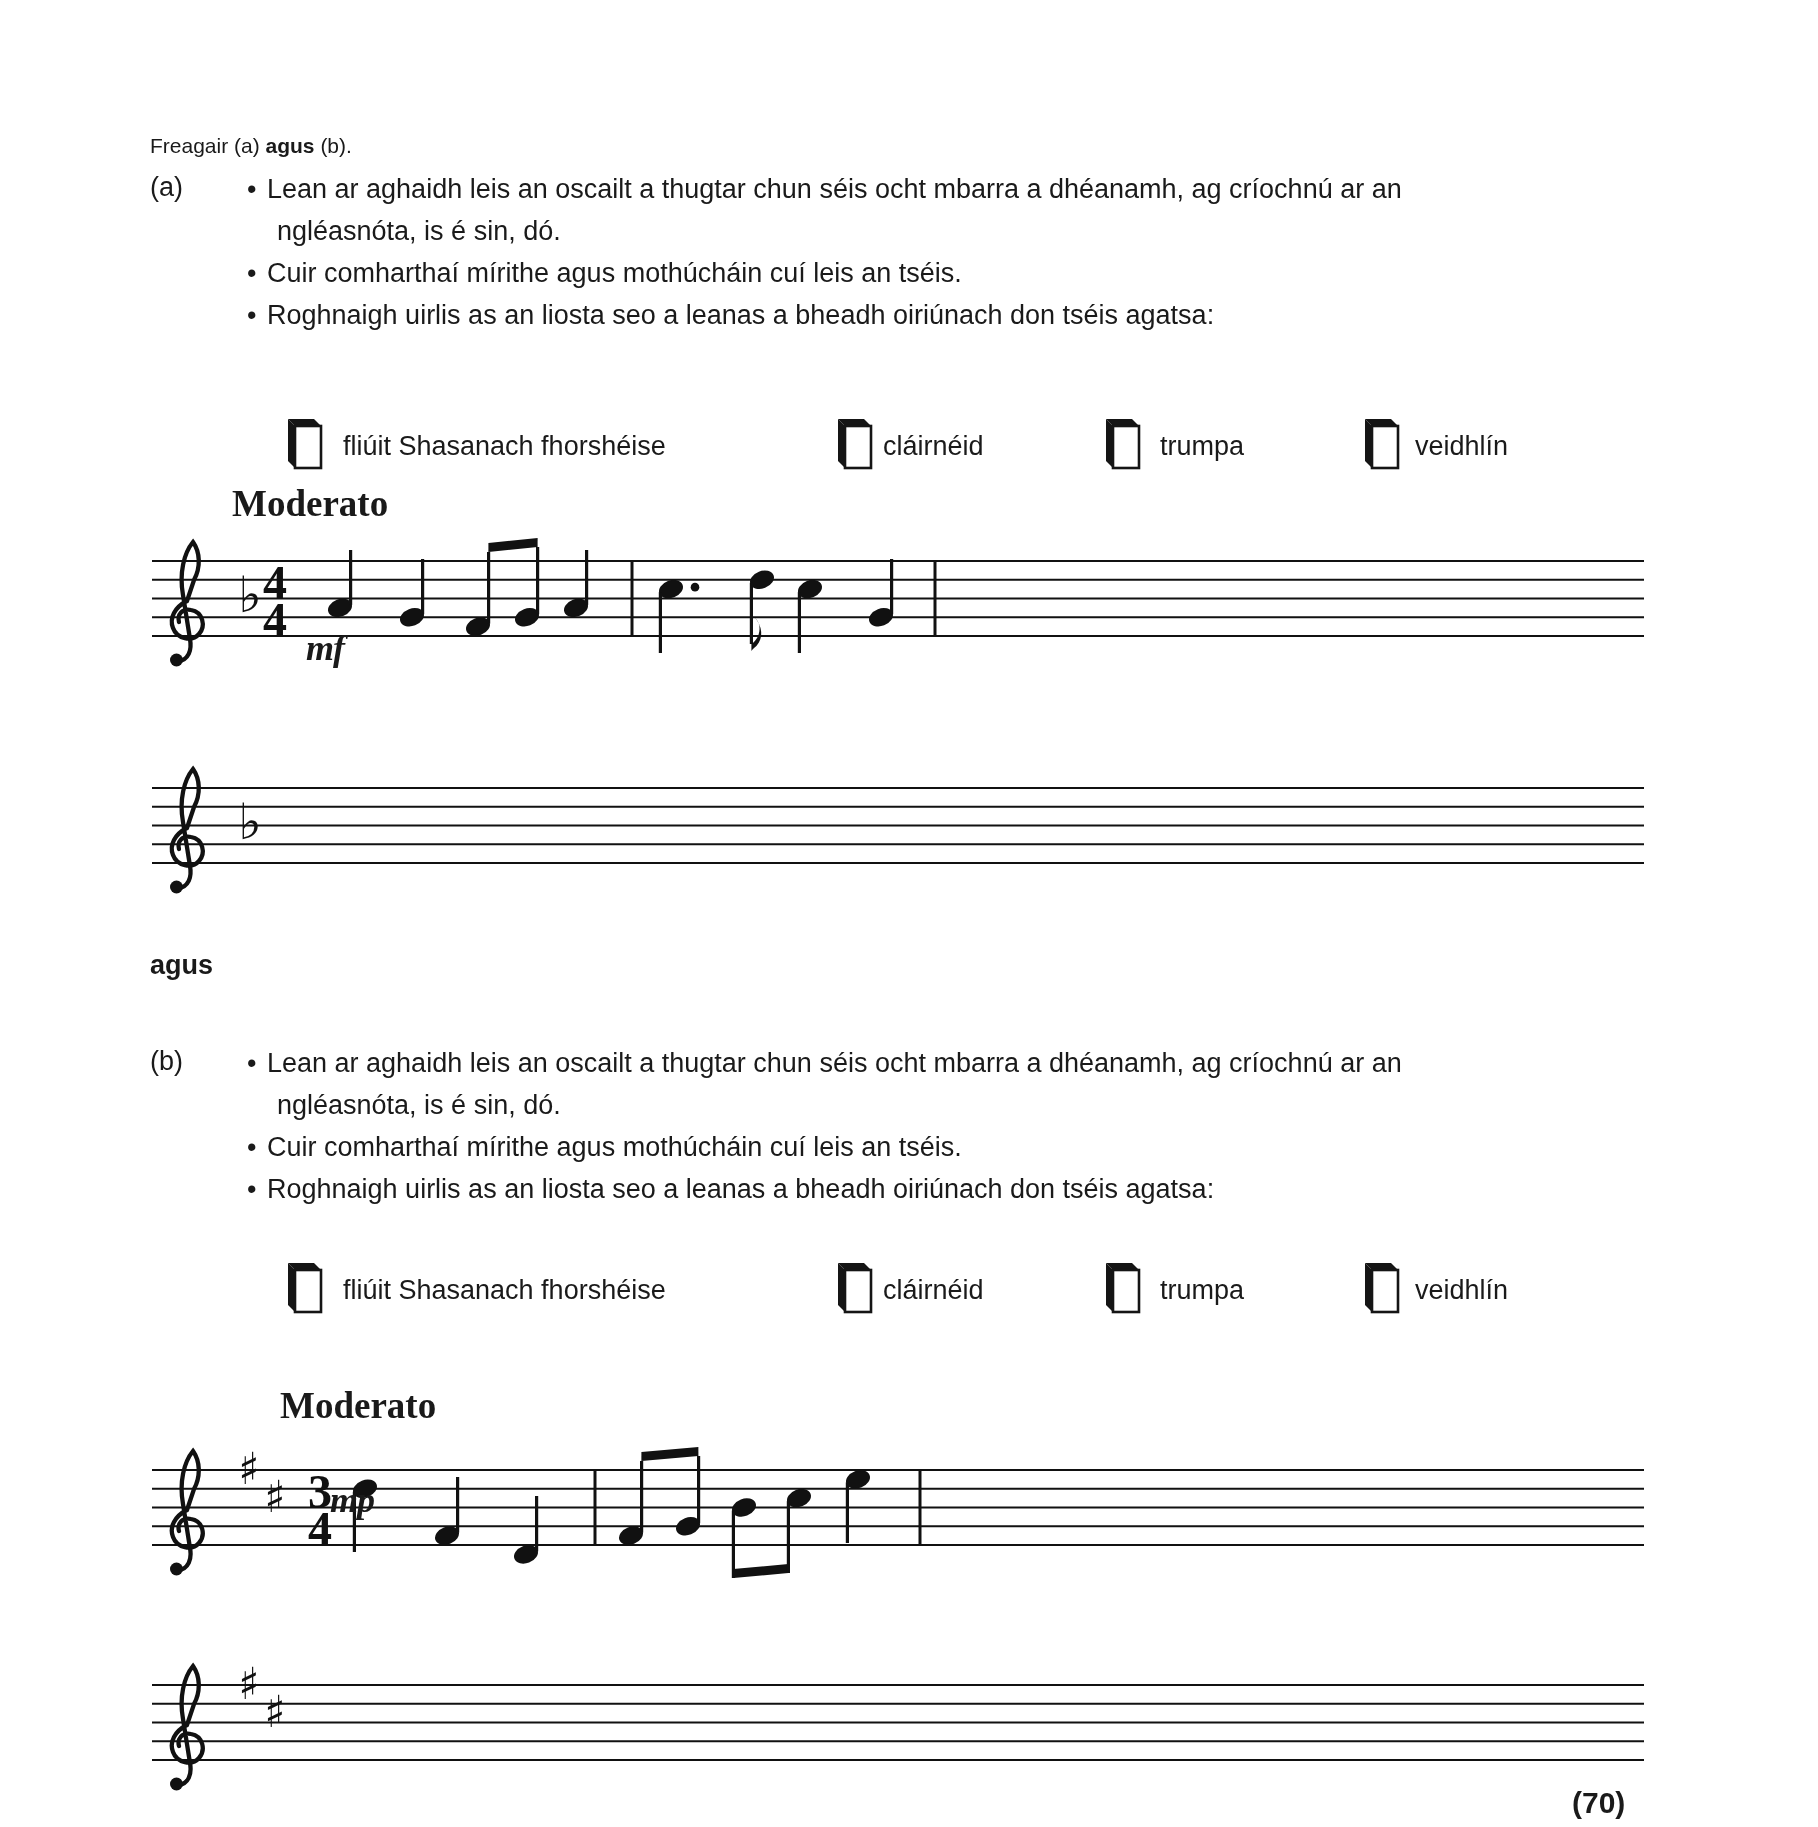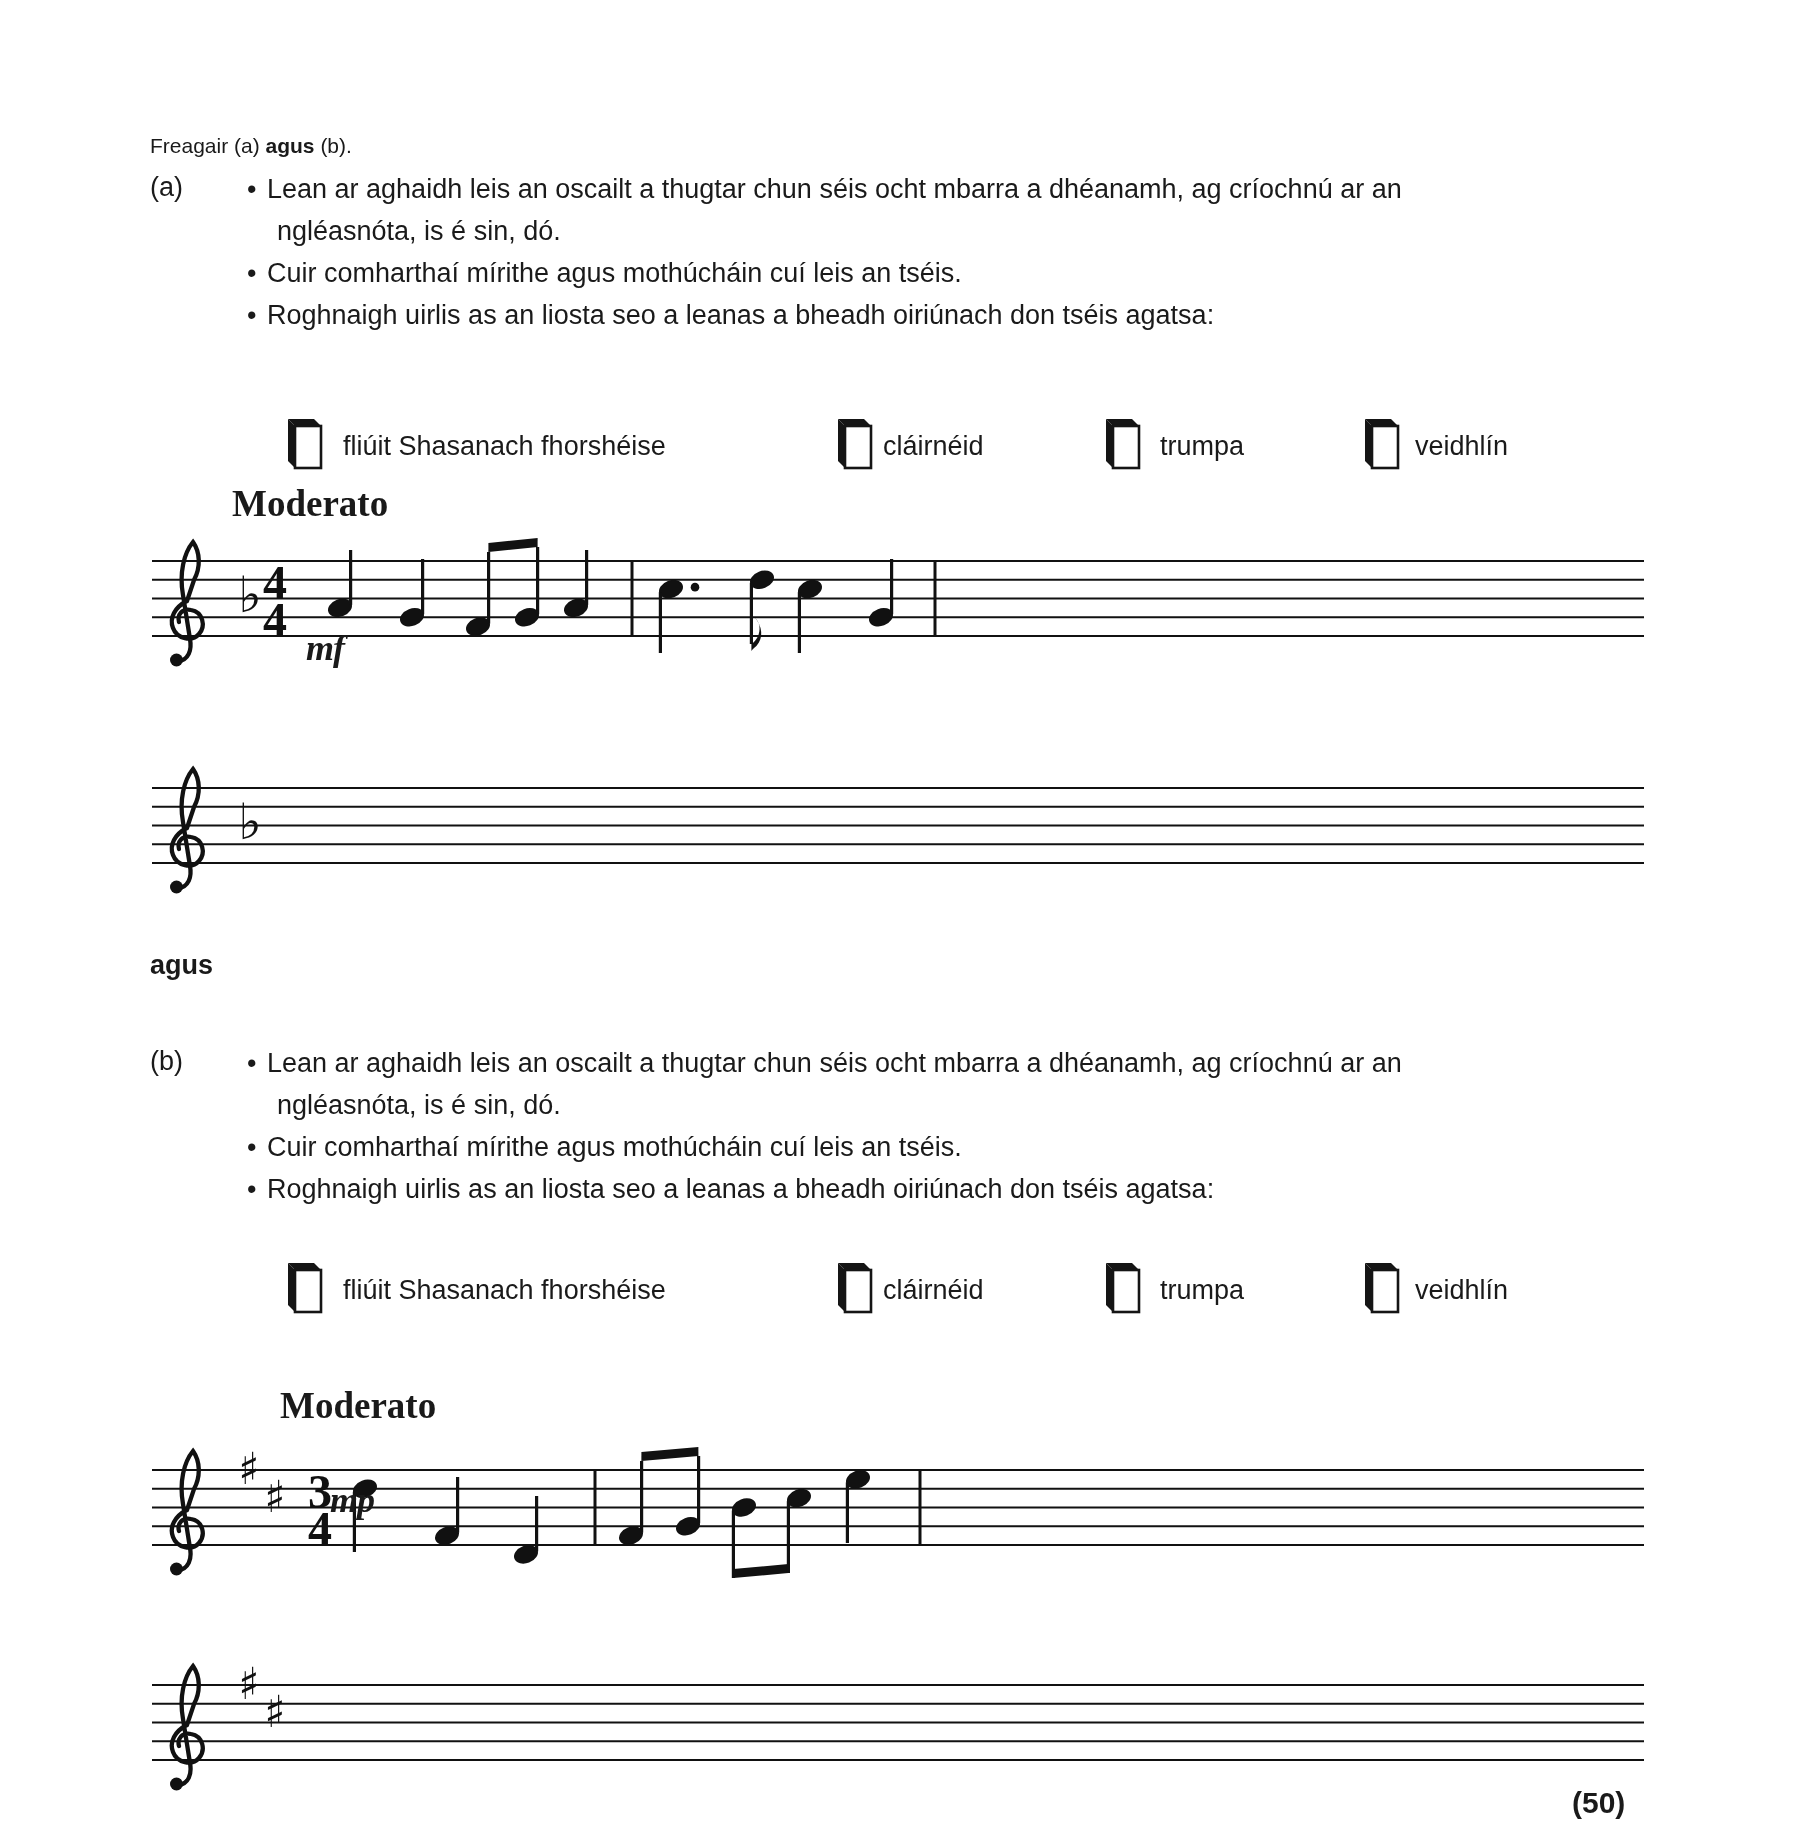--- a/index.html
+++ b/index.html
@@ -245,15 +245,15 @@
         <line x1="2" x2="1494" y1="101.25" y2="101.25" stroke="#111" stroke-width="2.2"></line>
         <line x1="2" x2="1494" y1="120" y2="120" stroke="#111" stroke-width="2.2"></line>
         <g transform="translate(16,45)">
           <path d="M 11 101 C 23 99 26 89 24 78 L 17 34 C 13 12 18 -8 27 -19 C 34 -9 35 6 28 19 L 21 40 C 9 46 3 57 7 67 C 11 78 26 81 33 73 C 40 65 37 51 25 49 C 16 47 11 54 13 61" fill="none" stroke="#111" stroke-width="4.3" stroke-linecap="round"></path>
           <circle cx="10.5" cy="99" r="6.5" fill="#111"></circle>
         </g>
         <text x="88" y="59" font-size="44" font-family="DejaVu Sans, sans-serif" fill="#111">♯</text>
         <text x="114" y="87.125" font-size="44" font-family="DejaVu Sans, sans-serif" fill="#111">♯</text>
       </svg></div>
 
-  <div class="marks">(50)</div>
+  <div class="marks">(70)</div>
 
 </div>
 
 </body></html>

